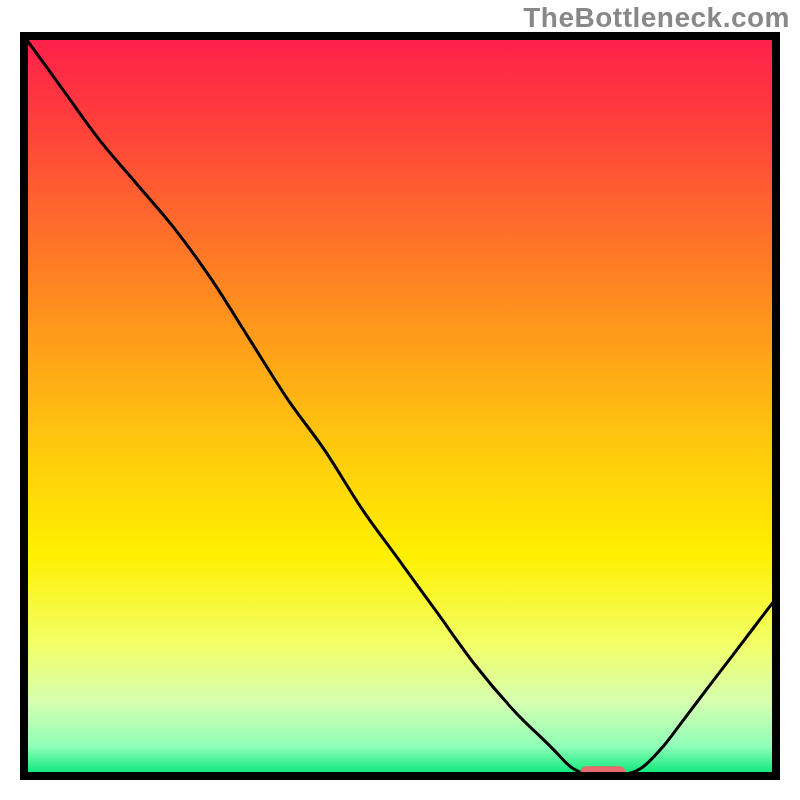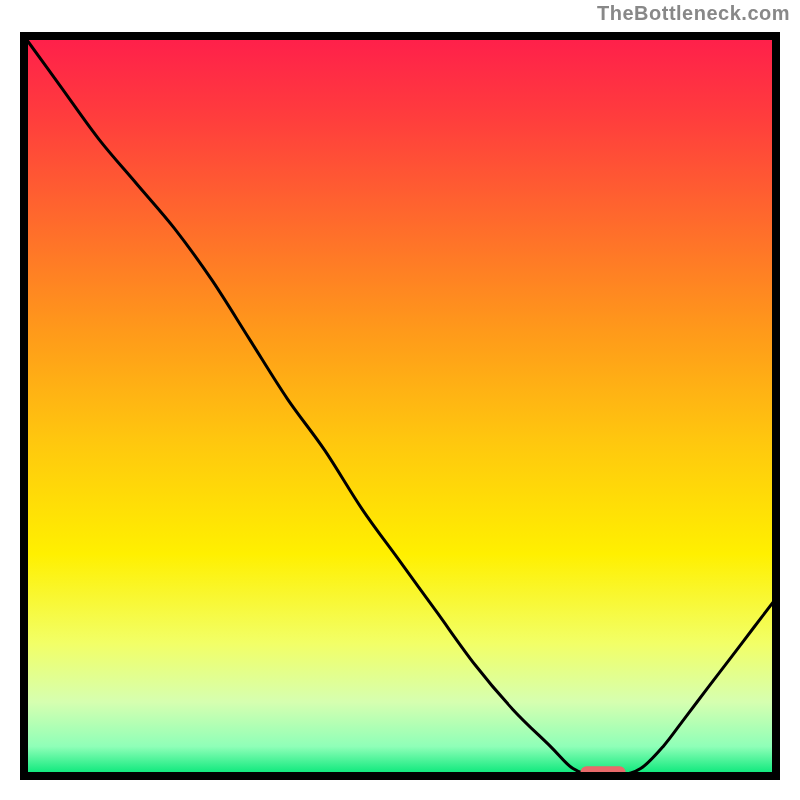--- a/index.html
+++ b/index.html
@@ -3,21 +3,21 @@
 <meta charset="utf-8">
 <style>
   * { margin: 0; padding: 0; box-sizing: border-box; }
   html, body { width: 800px; height: 800px; background: #fff; overflow: hidden; }
   .wrap { position: relative; width: 800px; height: 800px; }
   .watermark {
     position: absolute;
     top: 2px;
     right: 10px;
     font-family: Arial, Helvetica, sans-serif;
-    font-size: 20px;
+    font-size: 28px;
     font-weight: 600;
     color: #888;
     letter-spacing: 0.5px;
   }
   svg { display: block; }
 </style>
 </head>
 <body>
 
 <div class="wrap">

